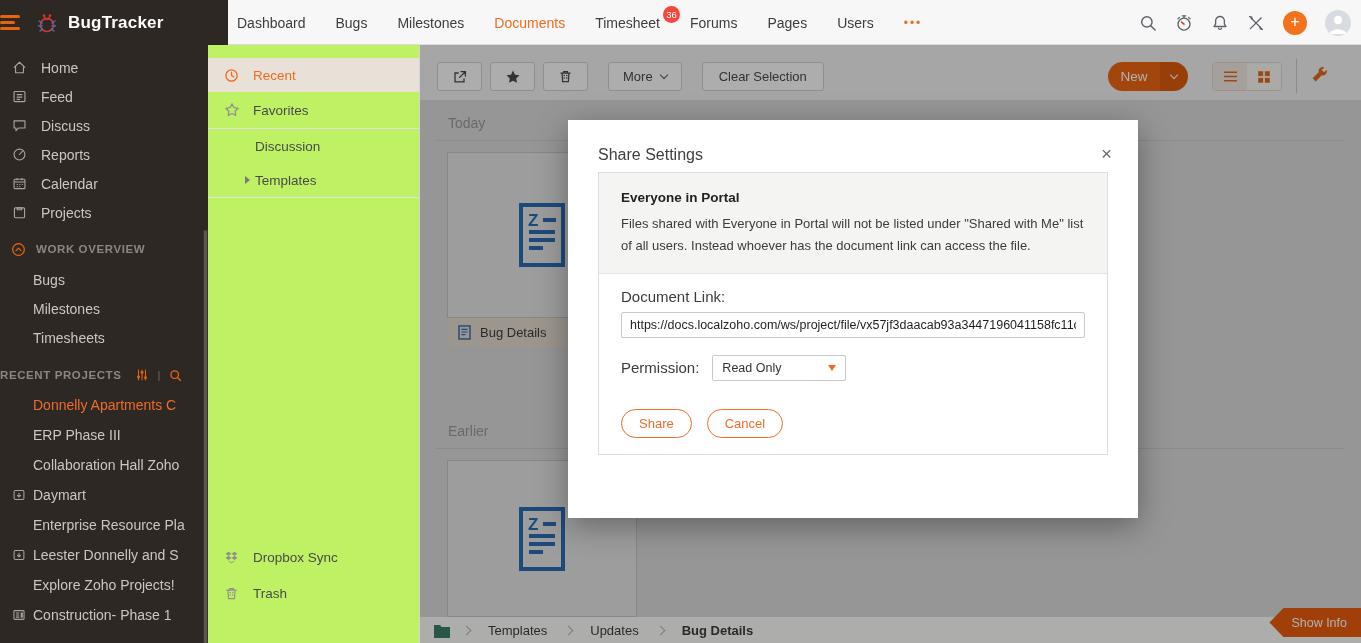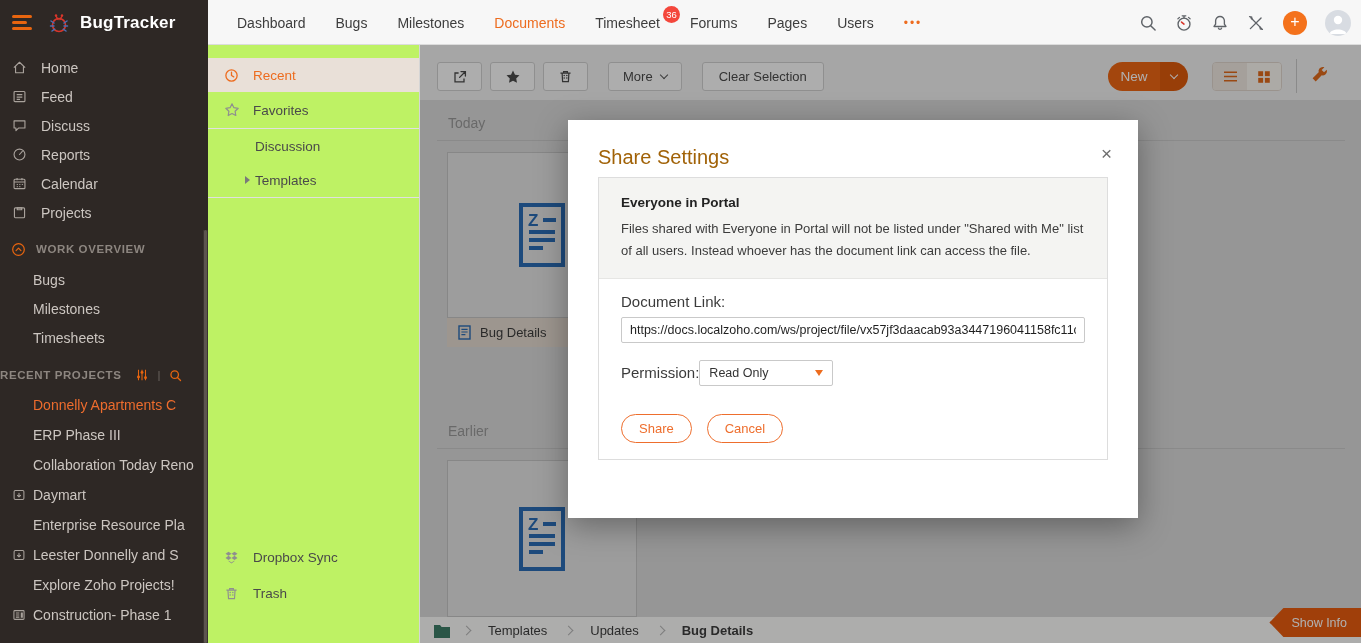--- a/index.html
+++ b/index.html
@@ -3,21 +3,21 @@
 <meta charset="utf-8">
 <style>
   * { margin:0; padding:0; box-sizing:border-box; }
   html,body { background:#555; }
   body { font-family:"Liberation Sans", sans-serif; }
   .screen { position:relative; width:1361px; height:643px; background:#fff; overflow:hidden; margin:0 auto; }
   svg { display:block; }
 
   
   .topnav { position:absolute; left:0; top:0; width:1361px; height:45px; background:#f7f7f7; border-bottom:1px solid #dcdcdc; z-index:40; }
-  .brand { position:absolute; left:0; top:0; width:208px; height:45px; background:#2e2825; display:flex; align-items:center; padding-left:12px; }
+  .brand { position:absolute; left:0; top:0; width:228px; height:45px; background:#2e2825; display:flex; align-items:center; }
   .hamburger { width:20px; display:flex; flex-direction:column; gap:3px; cursor:pointer; }
   .hamburger i { display:block; height:3px; border-radius:2px; background:#e8650f; }
   .hamburger i:nth-child(2){ width:15px; }
   .buglogo { margin:0 8px 0 14px; }
   .brand-title { color:#fff; font-size:17px; font-weight:bold; letter-spacing:.2px; }
   .tabs { position:absolute; left:222px; top:0; height:45px; display:flex; align-items:center; }
   .tab { position:relative; padding:0 15px; font-size:14px; color:#3d3d3d; text-decoration:none; cursor:pointer; white-space:nowrap; }
   .tab.active { color:#ed6c1f; }
   .tab.dots { color:#ed6c1f; font-size:12px; letter-spacing:2px; }
   .badge { position:absolute; top:-9px; right:-5px; min-width:17px; height:17px; border-radius:9px; background:#f4473c; color:#fff; font-size:9.5px; display:flex; align-items:center; justify-content:center; padding:0 3px; }
@@ -80,31 +80,31 @@
   .bottombar { position:absolute; left:0; top:572px; width:100%; height:26px; background:#fbfbfa; display:flex; align-items:center; }
   .crumbfolder { margin-left:13px; }
   .crumb { font-size:13px; color:#3d3d3d; cursor:pointer; padding:0 6px; }
   .crumb.cur { font-weight:bold; }
   .cchev { width:7px; height:7px; border:solid #b5b5b5; border-width:1.5px 1.5px 0 0; transform:rotate(45deg); margin:0 12px; flex:none; }
   .showinfo { position:absolute; right:0; top:563px; height:29px; background:#e85c0f; color:#fff; font-size:12.5px; display:flex; align-items:center; padding:0 14px 0 22px; clip-path:polygon(0 50%, 14px 0, 100% 0, 100% 100%, 14px 100%); cursor:pointer; }
   .overlay { position:absolute; inset:0; background:rgba(0,0,0,0.31); z-index:10; }
 
   
   .modal { position:absolute; left:568px; top:120px; width:570px; height:398px; background:#fff; z-index:100; box-shadow:0 8px 30px rgba(0,0,0,.35); padding:26px 30px 0; }
-  .mtitle { font-size:20px; color:#a16207; }
+  .mtitle { font-size:16px; color:#404040; }
   .mclose { position:absolute; top:24px; right:26px; font-size:19px; color:#6f6f6f; cursor:pointer; line-height:1; }
   .mcollab { margin-top:25px; font-size:13px; color:#3b3b3b; }
   .mbox { margin-top:8px; border:1px solid #ddd; }
   .mbox-head { background:#f4f4f2; border-bottom:1px solid #e6e6e4; padding:17px 22px 16px; }
   .mbox-head h3 { font-size:13.5px; color:#222; margin-bottom:8px; }
   .mbox-head p { font-size:13px; color:#3c3c3c; line-height:1.68; }
   .mbox-body { padding:14px 22px 16px; }
   .mlabel { font-size:15px; color:#3b3b3b; margin-bottom:7px; }
   .mlink { width:100%; height:26px; border:1px solid #c9c9c9; border-radius:2px; font-family:"Liberation Sans",sans-serif; font-size:12.5px; color:#1f1f1f; padding:0 8px; }
-  .permrow { margin-top:17px; display:flex; align-items:center; }
+  .permrow { margin-top:17px; display:flex; align-items:center; gap:13px; }
   .permrow .mlabel { margin:0; }
   .mselect { width:134px; height:26px; border:1px solid #c9c9c9; border-radius:2px; display:flex; align-items:center; padding:0 9px; font-size:12.5px; color:#333; cursor:pointer; background:#fff; }
   .mselect .scaret { margin-left:auto; width:0; height:0; border-left:4.5px solid transparent; border-right:4.5px solid transparent; border-top:6px solid #ed6c1f; }
   .btnrow { margin-top:28px; display:flex; gap:15px; }
   .obtn { background:#fff; border:1px solid #ee6e2d; color:#ee6e2d; border-radius:15px; font-size:13px; padding:6px 17px; cursor:pointer; font-family:"Liberation Sans",sans-serif; }
 </style>
 </head>
 <body>
 
 <div class="screen">
@@ -274,21 +274,21 @@
     <div class="prow active">
         <span class="noic"></span>
         <span>Donnelly Apartments C</span>
       </div>
     <div class="prow">
         <span class="noic"></span>
         <span>ERP Phase III</span>
       </div>
     <div class="prow">
         <span class="noic"></span>
-        <span>Collaboration Today Reno</span>
+        <span>Collaboration Hall Zoho</span>
       </div>
     <div class="prow">
       <span class="sic">
           <svg width="14" height="14" viewBox="0 0 16 16" fill="none" stroke="currentColor" stroke-width="1.2">
             <rect x="2.4" y="2.8" width="11.2" height="10.4" rx="1.4"></rect>
             <path d="M8 6v4M6.2 8.4L8 10.2 9.8 8.4" stroke-linecap="round" stroke-linejoin="round"></path>
           </svg>
         </span>
       <span>Daymart</span>
     </div>

